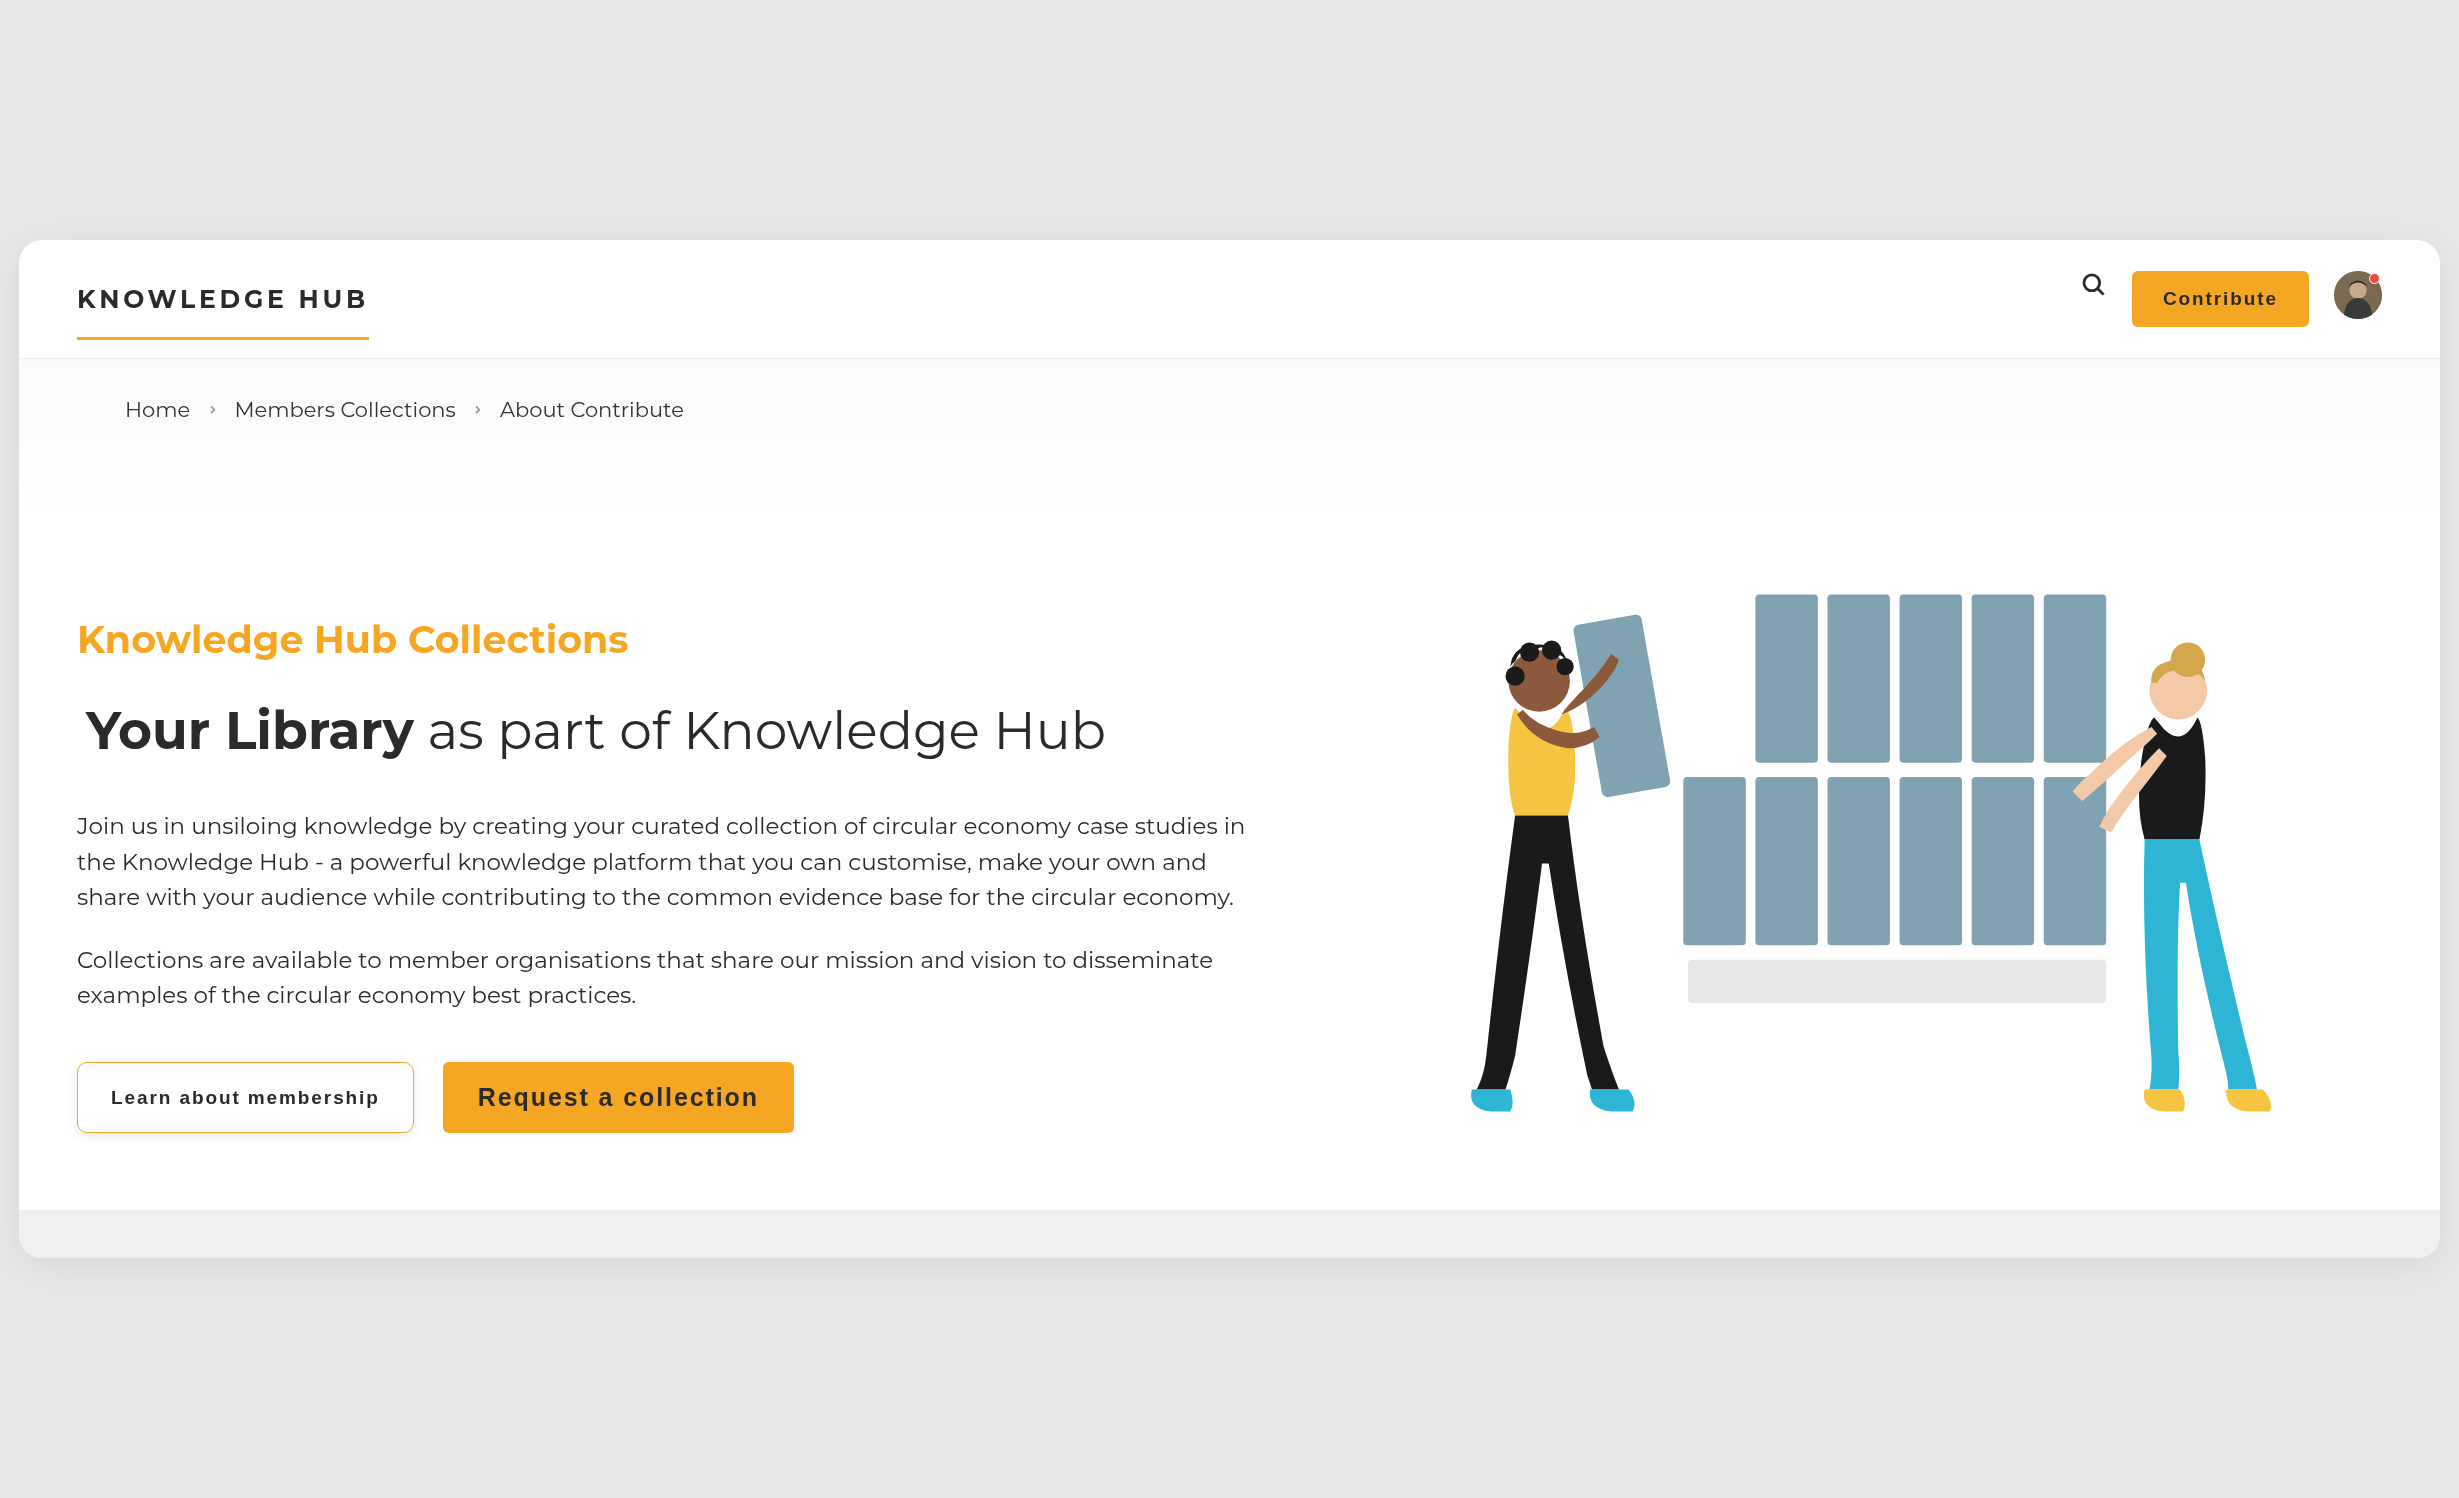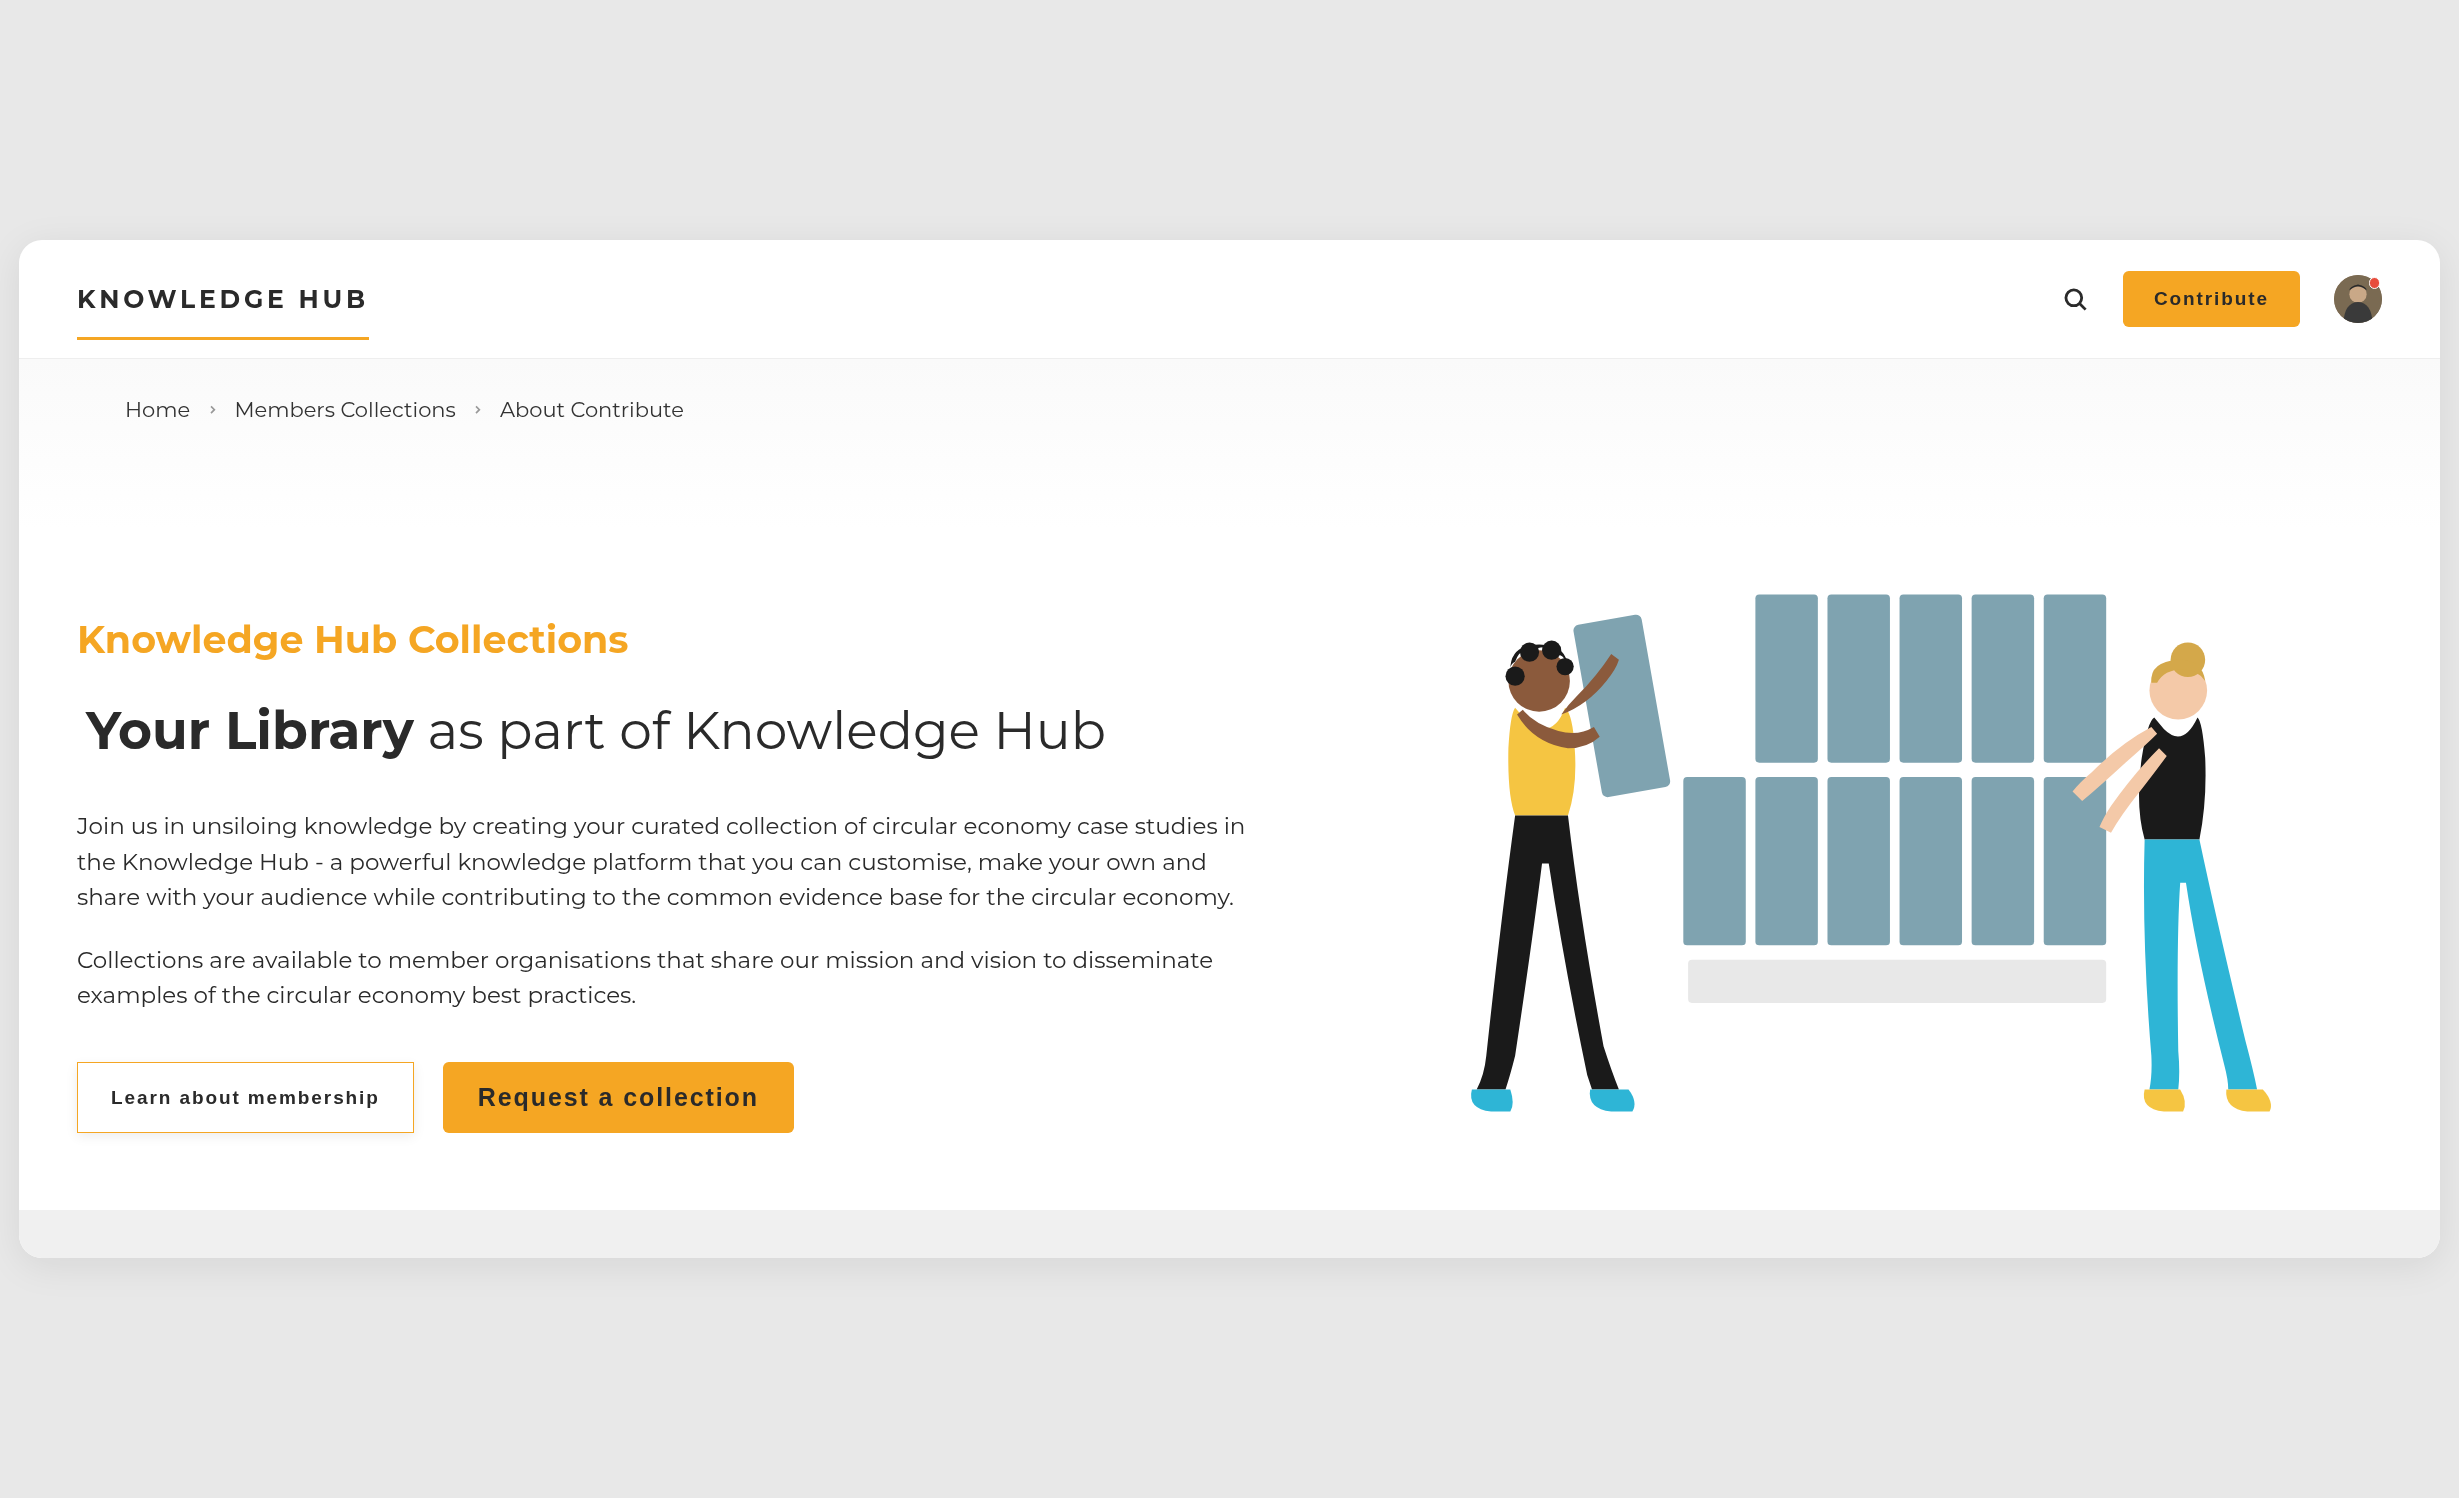--- a/index.html
+++ b/index.html
@@ -37,22 +37,22 @@
     .logo-text {
       font-size: 25px;
       font-weight: 700;
       letter-spacing: 3.8px;
       color: #2a2a2a;
       padding-bottom: 23px;
       border-bottom: 3.8px solid #f5a623;
     }
     .header-right {
       display: flex;
-      align-items: center;
-      gap: 34px;
+      align-items: flex-start;
+      gap: 25px;
     }
     .search-icon {
       width: 27px;
       height: 27px;
       cursor: pointer;
     }
     .contribute-btn {
       background: #f5a623;
       color: #2a2a2a;
       border: none;
@@ -152,21 +152,21 @@
       margin-top: 48px;
     }
     .btn-secondary {
       background: #fff;
       border: 1.9px solid #f5a623;
       color: #2a2a2a;
       padding: 19px 33px;
       font-size: 19px;
       font-weight: 600;
       letter-spacing: 1.9px;
-      border-radius: 0;
+      border-radius: 10px;
       cursor: pointer;
       box-shadow: 0 3.8px 11.5px rgba(0,0,0,0.08);
     }
     .btn-primary {
       background: #f5a623;
       border: none;
       color: #2a2a2a;
       padding: 21px 35px;
       font-size: 25px;
       font-weight: 600;

